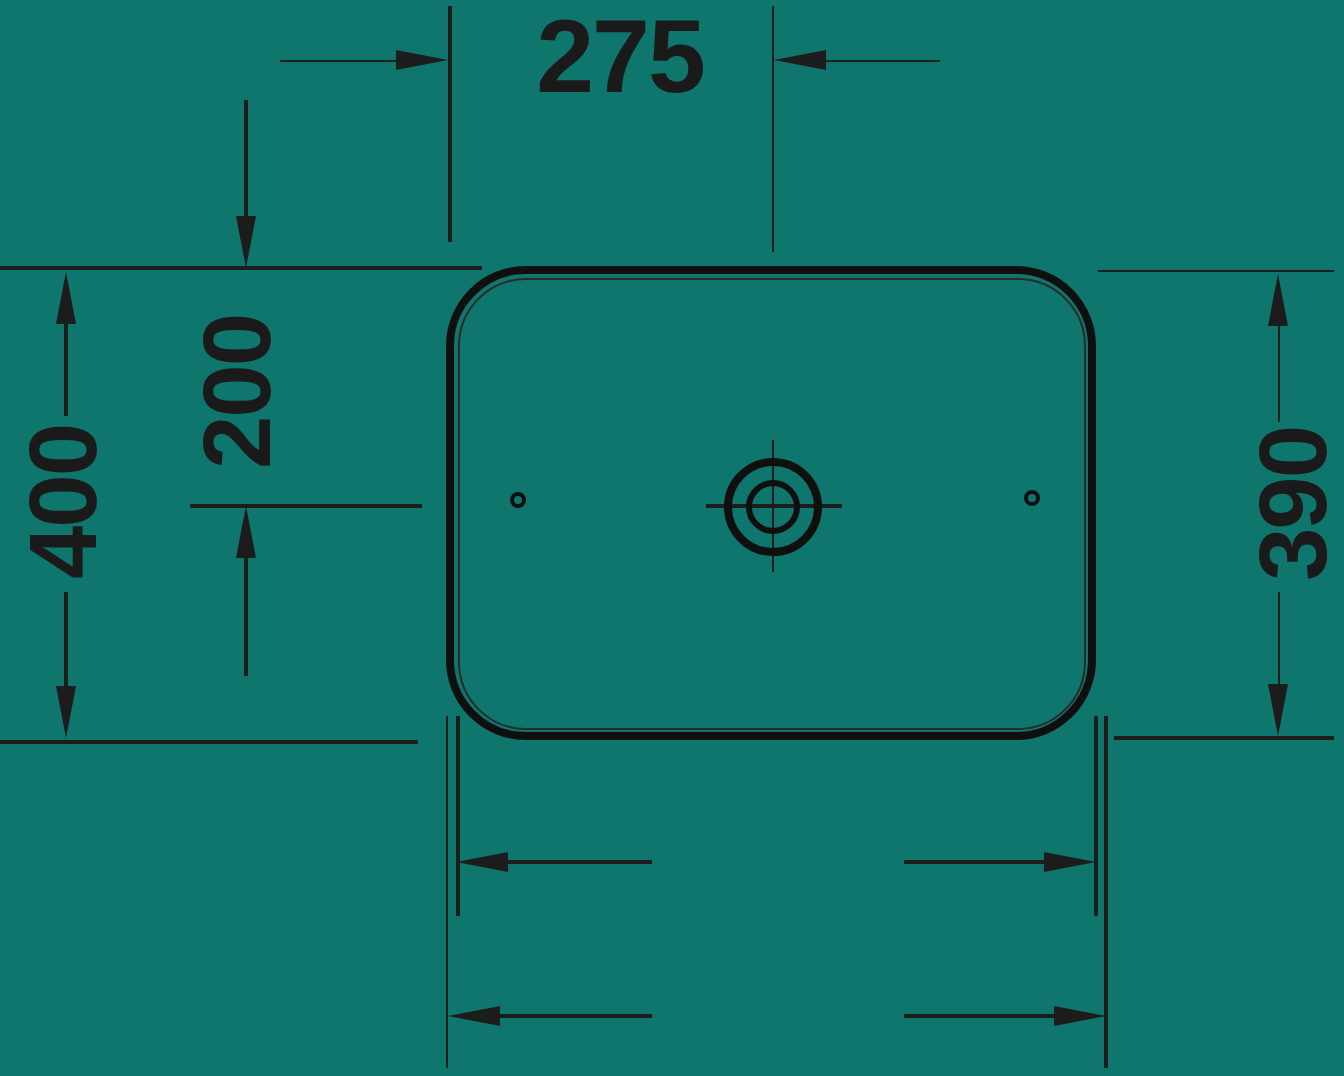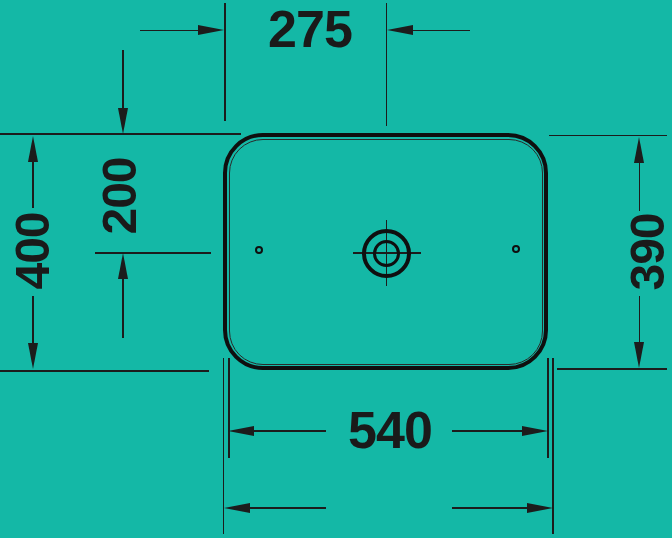--- a/index.html
+++ b/index.html
@@ -1,20 +1,20 @@
 <!DOCTYPE html>
 <html><head>
 <meta charset="utf-8">
 <style>
   html, body { margin: 0; padding: 0; background: #ffffff; }
   #stage {
     position: relative;
     width: 672px;
     height: 538px;
-    background: #14b8a6;
+    background: #0f766e;
     overflow: hidden;
     font-family: "Liberation Sans", sans-serif;
   }
   .hline, .vline { position: absolute; background: #1c1c1c; }
   .hline { height: 1.6px; }
   .vline { width: 1.6px; }
 
   
   .arr { position: absolute; width: 0; height: 0; }
   .arr.right { border-top: 5.5px solid transparent; border-bottom: 5.5px solid transparent; border-left: 26px solid #1c1c1c; }
@@ -94,21 +94,20 @@
   <div class="arr up" style="left:634px; top:137px;"></div>
   <div class="vline" style="left:638.7px; top:161px; height:50px;"></div>
   <div class="vline" style="left:638.7px; top:296px; height:47px;"></div>
   <div class="arr down" style="left:634px; top:342px;"></div>
   <div class="dim-label vertical" style="left:648px; top:252px;">390</div>
 
   <div class="arr left" style="left:228px; top:425.5px;"></div>
   <div class="hline" style="left:253px; top:430.2px; width:73px;"></div>
   <div class="hline" style="left:452px; top:430.2px; width:71px;"></div>
   <div class="arr right" style="left:521.5px; top:425.5px;"></div>
-  <div class="dim-label" style="left:390px; top:432px;">540</div>
 
   <div class="arr left" style="left:223.5px; top:502.5px;"></div>
   <div class="hline" style="left:248.5px; top:507.2px; width:77px;"></div>
   <div class="hline" style="left:452px; top:507.2px; width:75px;"></div>
   <div class="arr right" style="left:526.5px; top:502.5px;"></div>
 
   <div class="basin-outer"></div>
   <div class="basin-inner"></div>
 
   <div class="vline" style="left:385.7px; top:220px; height:66px;"></div>

